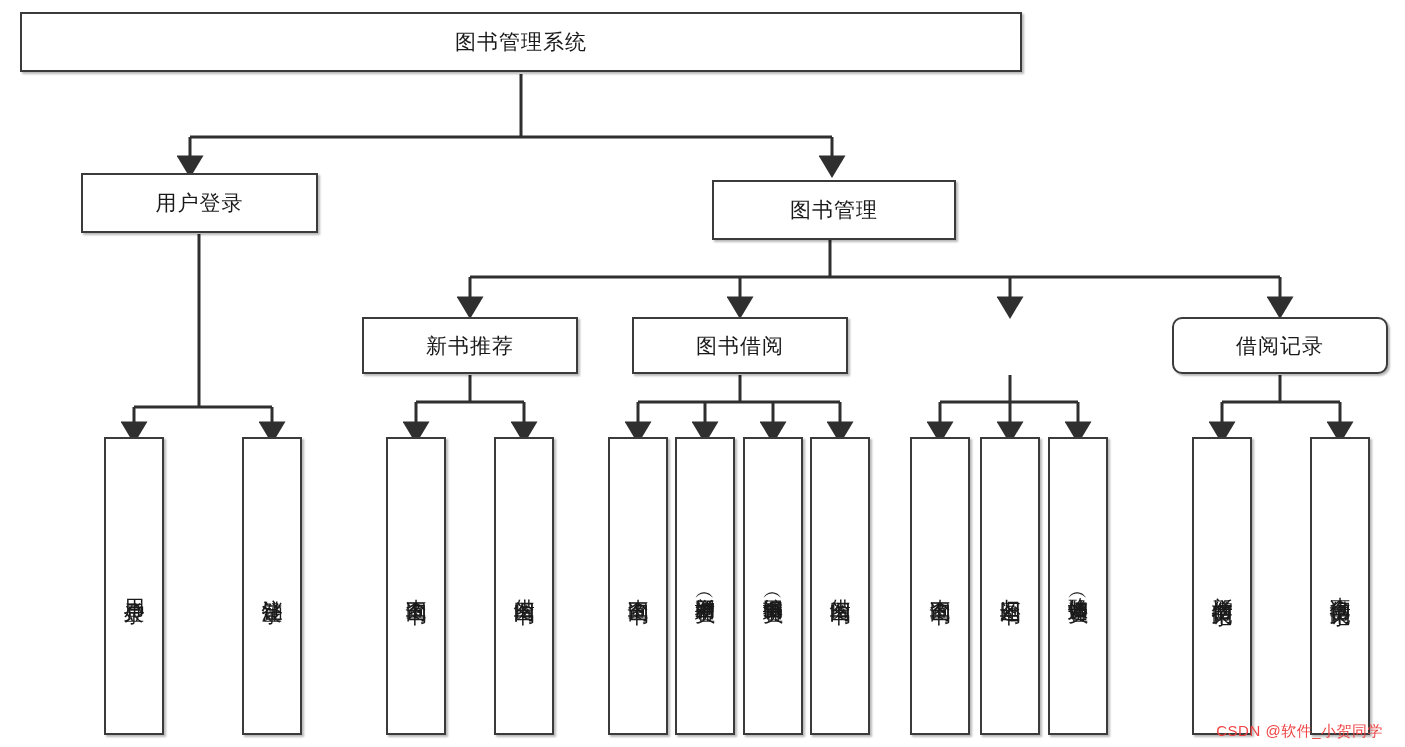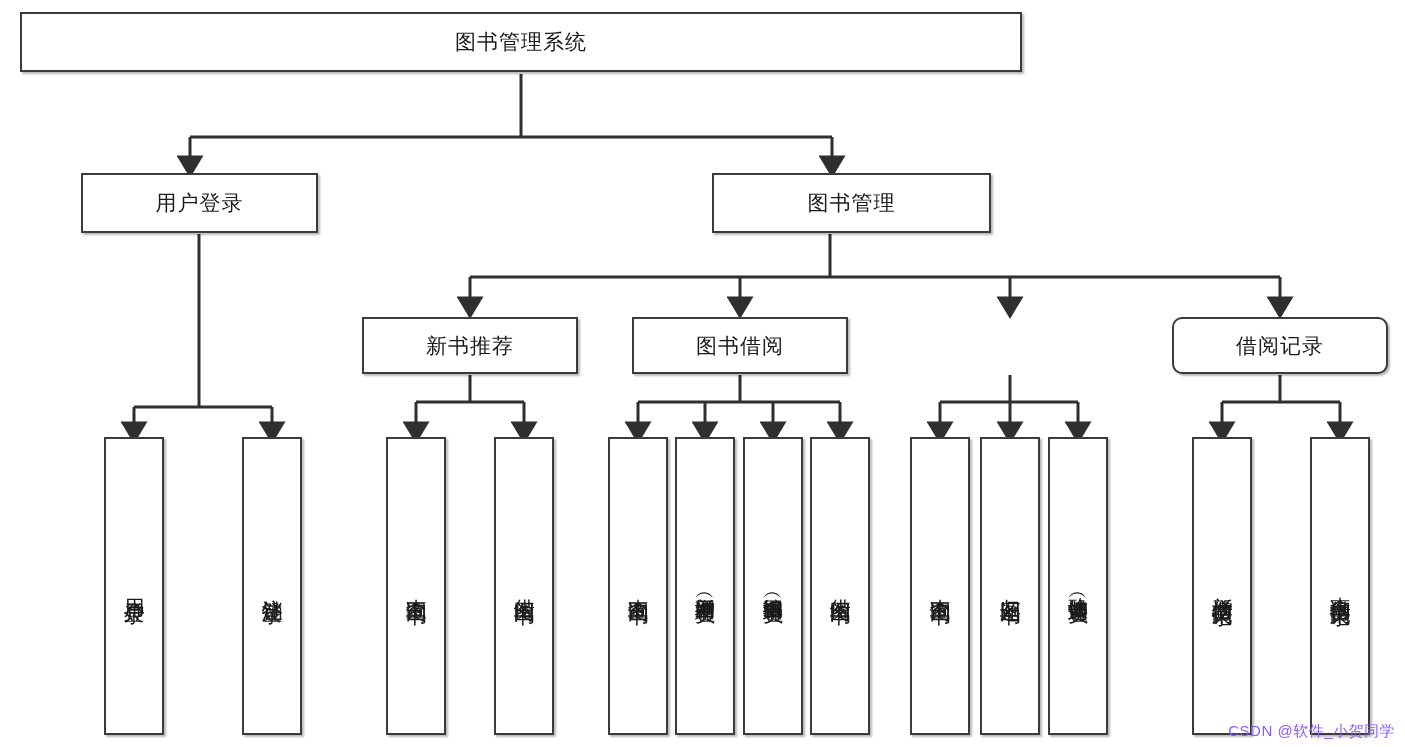--- a/index.html
+++ b/index.html
@@ -56,24 +56,24 @@
     letter-spacing: 2px;
     white-space: nowrap;
     text-align: center;
   }
   .node-v.tall .node-label {
     font-size: 20px;
     letter-spacing: 1px;
   }
   #watermark {
     position: absolute;
-    right: 10px;
+    right: 22px;
     bottom: 6px;
     font-size: 15px;
-    color: #8b5cf6;
+    color: #ef4444;
     letter-spacing: 0.5px;
     white-space: nowrap;
     margin-top: 36px;
   }
 </style>
 </head>
 <body>
 
 <div id="diagram-root">
 
@@ -127,21 +127,21 @@
     </g>
   </svg>
 
   <div class="node node-h" style="left:20px; top:12px; width:1002px; height:60px;text-align:right;">
     <span class="node-label">图书管理系统</span>
   </div>
 
   <div class="node node-h" style="left:81px; top:173px; width:237px; height:60px;">
     <span class="node-label">用户登录</span>
   </div>
-  <div class="node node-h" style="left:712px; top:173px; width:279px; height:60px;">
+  <div class="node node-h" style="left:712px; top:180px; width:244px; height:60px;">
     <span class="node-label">图书管理</span>
   </div>
 
   <div class="node node-h" style="left:362px; top:317px; width:216px; height:57px;">
     <span class="node-label">新书推荐</span>
   </div>
   <div class="node node-h" style="left:632px; top:317px; width:216px; height:57px;">
     <span class="node-label">图书借阅</span>
   </div>
   <div class="node node-h" style="left:1172px; top:317px; width:216px; height:57px;border-radius:10px;">

